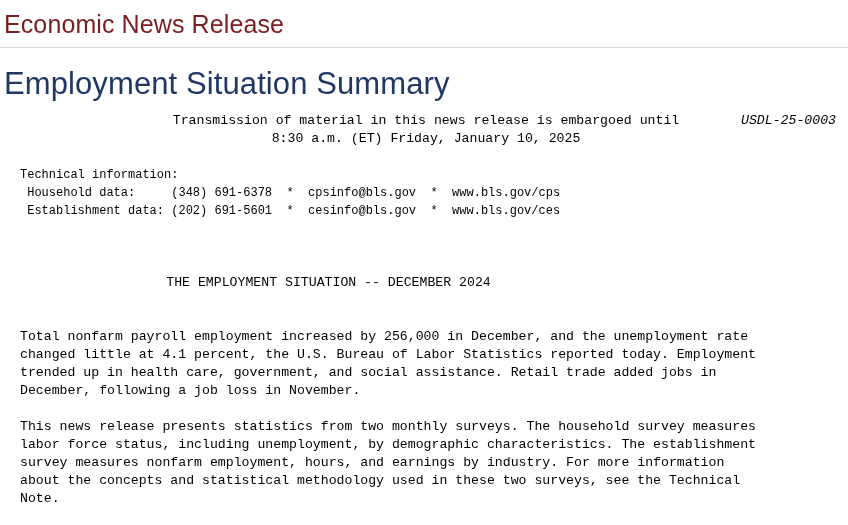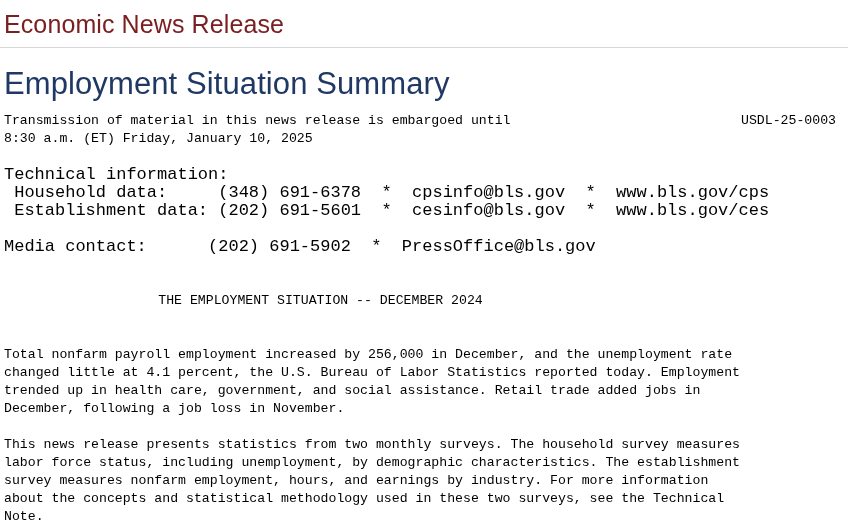--- a/index.html
+++ b/index.html
@@ -37,63 +37,65 @@
     font-family: "Liberation Sans", sans-serif;
     font-size: 31px;
     font-weight: normal;
     color: #1f3864;
     margin: 0;
     padding: 18px 0 10px 4px;
     letter-spacing: 0.1px;
   }
   .monospace-block {
     font-family: "Liberation Mono", monospace;
-    font-size: 17px;
+    font-size: 12px;
     line-height: 18px;
     white-space: pre;
     color: #000000;
-    padding: 0 0 0 4px;
+    padding: 0 0 0 20px;
     margin: 0;
   }
   .embargo-row {
     position: relative;
     padding: 0 0 0 4px;
+    text-align: center;
   }
   .embargo-row .usdl {
     position: absolute;
     right: 12px;
     top: 0;
     font-family: "Liberation Mono", monospace;
     font-size: 13.2px;
     line-height: 18px;
     white-space: pre;
+    font-style: italic;
   }
   .embargo-row .embargo-text {
     font-family: "Liberation Mono", monospace;
     font-size: 13.2px;
     line-height: 18px;
     white-space: pre;
     margin: 0;
   }
   .gap-sm { height: 18px; }
   .gap-md { height: 18px; }
   .centered-head {
     font-family: "Liberation Mono", monospace;
     font-size: 13.2px;
     line-height: 18px;
     white-space: pre;
-    padding-left: 0;
+    padding-left: 8px;
     margin: 0;
   }
   .para {
     font-family: "Liberation Mono", monospace;
     font-size: 13.2px;
     line-height: 18px;
     white-space: pre;
-    padding-left: 4px;
+    padding-left: 20px;
     margin: 0;
   }
 </style>
 </head>
 <body>
 
 <div class="page">
 
   <h1 class="site-title">Economic News Release</h1>
   <hr class="divider">
@@ -107,21 +109,20 @@
   </div>
 
   <div class="gap-sm"></div>
 
   <div class="monospace-block">Technical information:</div>
   <div class="monospace-block"> Household data:     (348) 691-6378  *  cpsinfo@bls.gov  *  www.bls.gov/cps</div>
   <div class="monospace-block"> Establishment data: (202) 691-5601  *  cesinfo@bls.gov  *  www.bls.gov/ces</div>
 
   <div class="gap-sm"></div>
 
-  <div class="monospace-block">Media contact:      (202) 691-5902  *  PressOffice@bls.gov</div>
 
   <div class="gap-md"></div>
   <div class="gap-md"></div>
 
   <div class="centered-head">                    THE EMPLOYMENT SITUATION -- DECEMBER 2024</div>
 
   <div class="gap-md"></div>
   <div class="gap-md"></div>
 
   <div class="para">Total nonfarm payroll employment increased by 256,000 in December, and the unemployment rate

